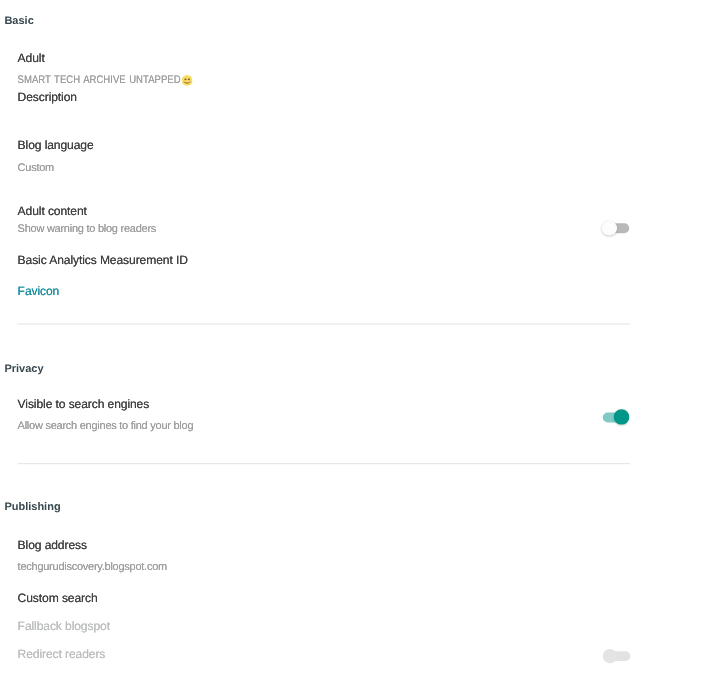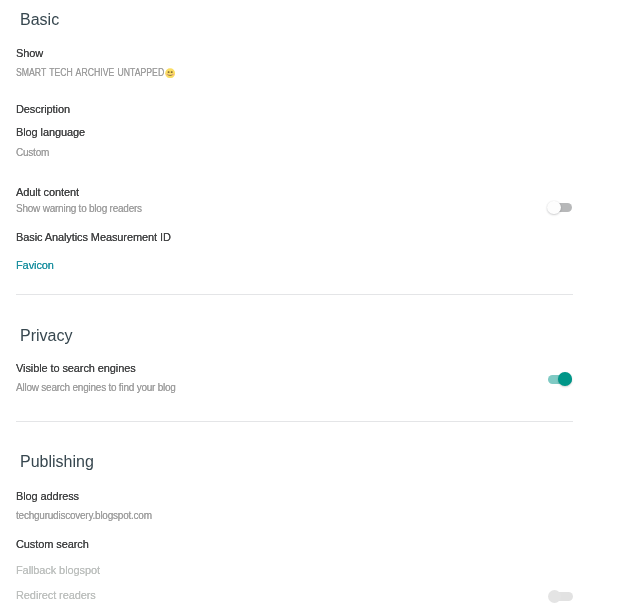--- a/index.html
+++ b/index.html
@@ -11,23 +11,23 @@
     overflow: hidden;
   }
   body {
     font-family: "Liberation Sans", sans-serif;
     -webkit-font-smoothing: antialiased;
   }
   .page { position: relative; width: 640px; height: 616px; background:#fff; }
 
   .section-title {
     position: absolute;
-    left: 20px;
-    font-size: 16px;
-    font-weight: normal;
+    left: 4px;
+    font-size: 10px;
+    font-weight: bold;
     line-height: 16px;
     color: #37474f;
     white-space: nowrap;
   }
   .row-label {
     position: absolute;
     left: 16px;
     text-shadow: 0 0 0.25px currentColor;
     font-size: 11px;
     letter-spacing: -0.1px;
@@ -84,35 +84,35 @@
 </style>
 </head>
 <body>
 
 <div class="page">
 
   <section class="section">
     <div class="section-title" style="top:11.9px">Basic</div>
 
     <div class="settings-row">
-      <div class="row-label" style="top:45px">Show</div>
+      <div class="row-label" style="top:45px">Adult</div>
       <div class="row-value row-value-caps" style="top:64.7px">SMART TECH ARCHIVE UNTAPPED</div>
       <svg class="emoji" style="left:165.2px; top:67.7px" width="10.3" height="10.3" viewBox="0 0 36 36">
         <circle cx="18" cy="18" r="17.3" fill="#FADD63"></circle>
         <ellipse cx="8.4" cy="22.8" rx="4.3" ry="2.6" fill="#F2909E" opacity="0.62"></ellipse>
         <ellipse cx="27.6" cy="22.8" rx="4.3" ry="2.6" fill="#F2909E" opacity="0.62"></ellipse>
         <path d="M8.0 22.2 C10.2 30.2 25.8 30.2 28.0 22.2 C23.8 24.4 12.2 24.4 8.0 22.2 Z" fill="#9A7C3C"></path>
         <path d="M8.6 22.4 C12.4 24.1 23.6 24.1 27.4 22.4 C24.4 25.2 11.6 25.2 8.6 22.4 Z" fill="#FCF6C8"></path>
         <path d="M9.4 13.2 C10.6 11.1 14.6 11.1 15.8 13.2 C16.4 14.3 16.3 16.0 15.2 16.7 C13.4 17.8 11.8 17.8 10.0 16.7 C8.9 16.0 8.8 14.3 9.4 13.2 Z" fill="#82692F"></path>
         <path d="M20.2 13.2 C21.4 11.1 25.4 11.1 26.6 13.2 C27.2 14.3 27.1 16.0 26.0 16.7 C24.2 17.8 22.6 17.8 20.8 16.7 C19.7 16.0 19.6 14.3 20.2 13.2 Z" fill="#82692F"></path>
       </svg>
     </div>
 
     <div class="settings-row">
-      <div class="row-label" style="top:101px">Description</div>
+      <div class="row-label" style="top:81px">Description</div>
     </div>
 
     <div class="settings-row">
       <div class="row-label" style="top:124.4px">Blog language</div>
       <div class="row-value" style="top:144.7px">Custom</div>
     </div>
 
     <div class="settings-row">
       <div class="row-label" style="top:184px">Adult content</div>
       <div class="row-value" style="top:200.6px">Show warning to blog readers</div>

